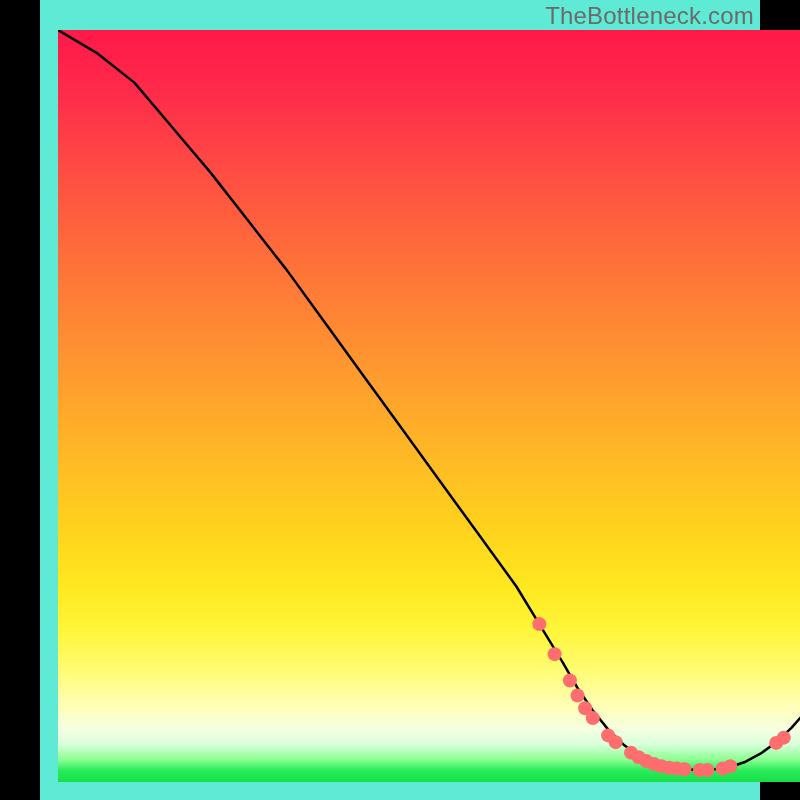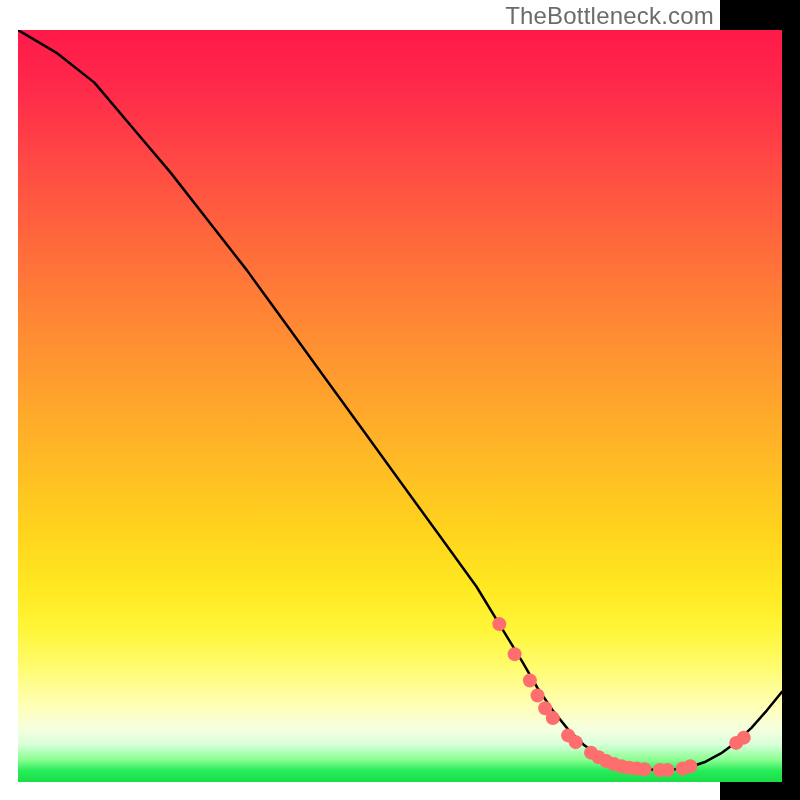--- a/index.html
+++ b/index.html
@@ -7,21 +7,22 @@
     padding: 0;
     width: 800px;
     height: 800px;
     background: #000000;
     overflow: hidden;
   }
   .container {
     position: relative;
     width: 720px;
     height: 800px;
-    background: #ffffff;
+    background: #5eead4;
+    margin-left: 40px;
   }
   .watermark {
     position: absolute;
     top: 2px;
     right: 6px;
     color: #6b6b6b;
     font-family: Arial, Helvetica, sans-serif;
     font-size: 24px;
     font-weight: 400;
     letter-spacing: 0.2px;

